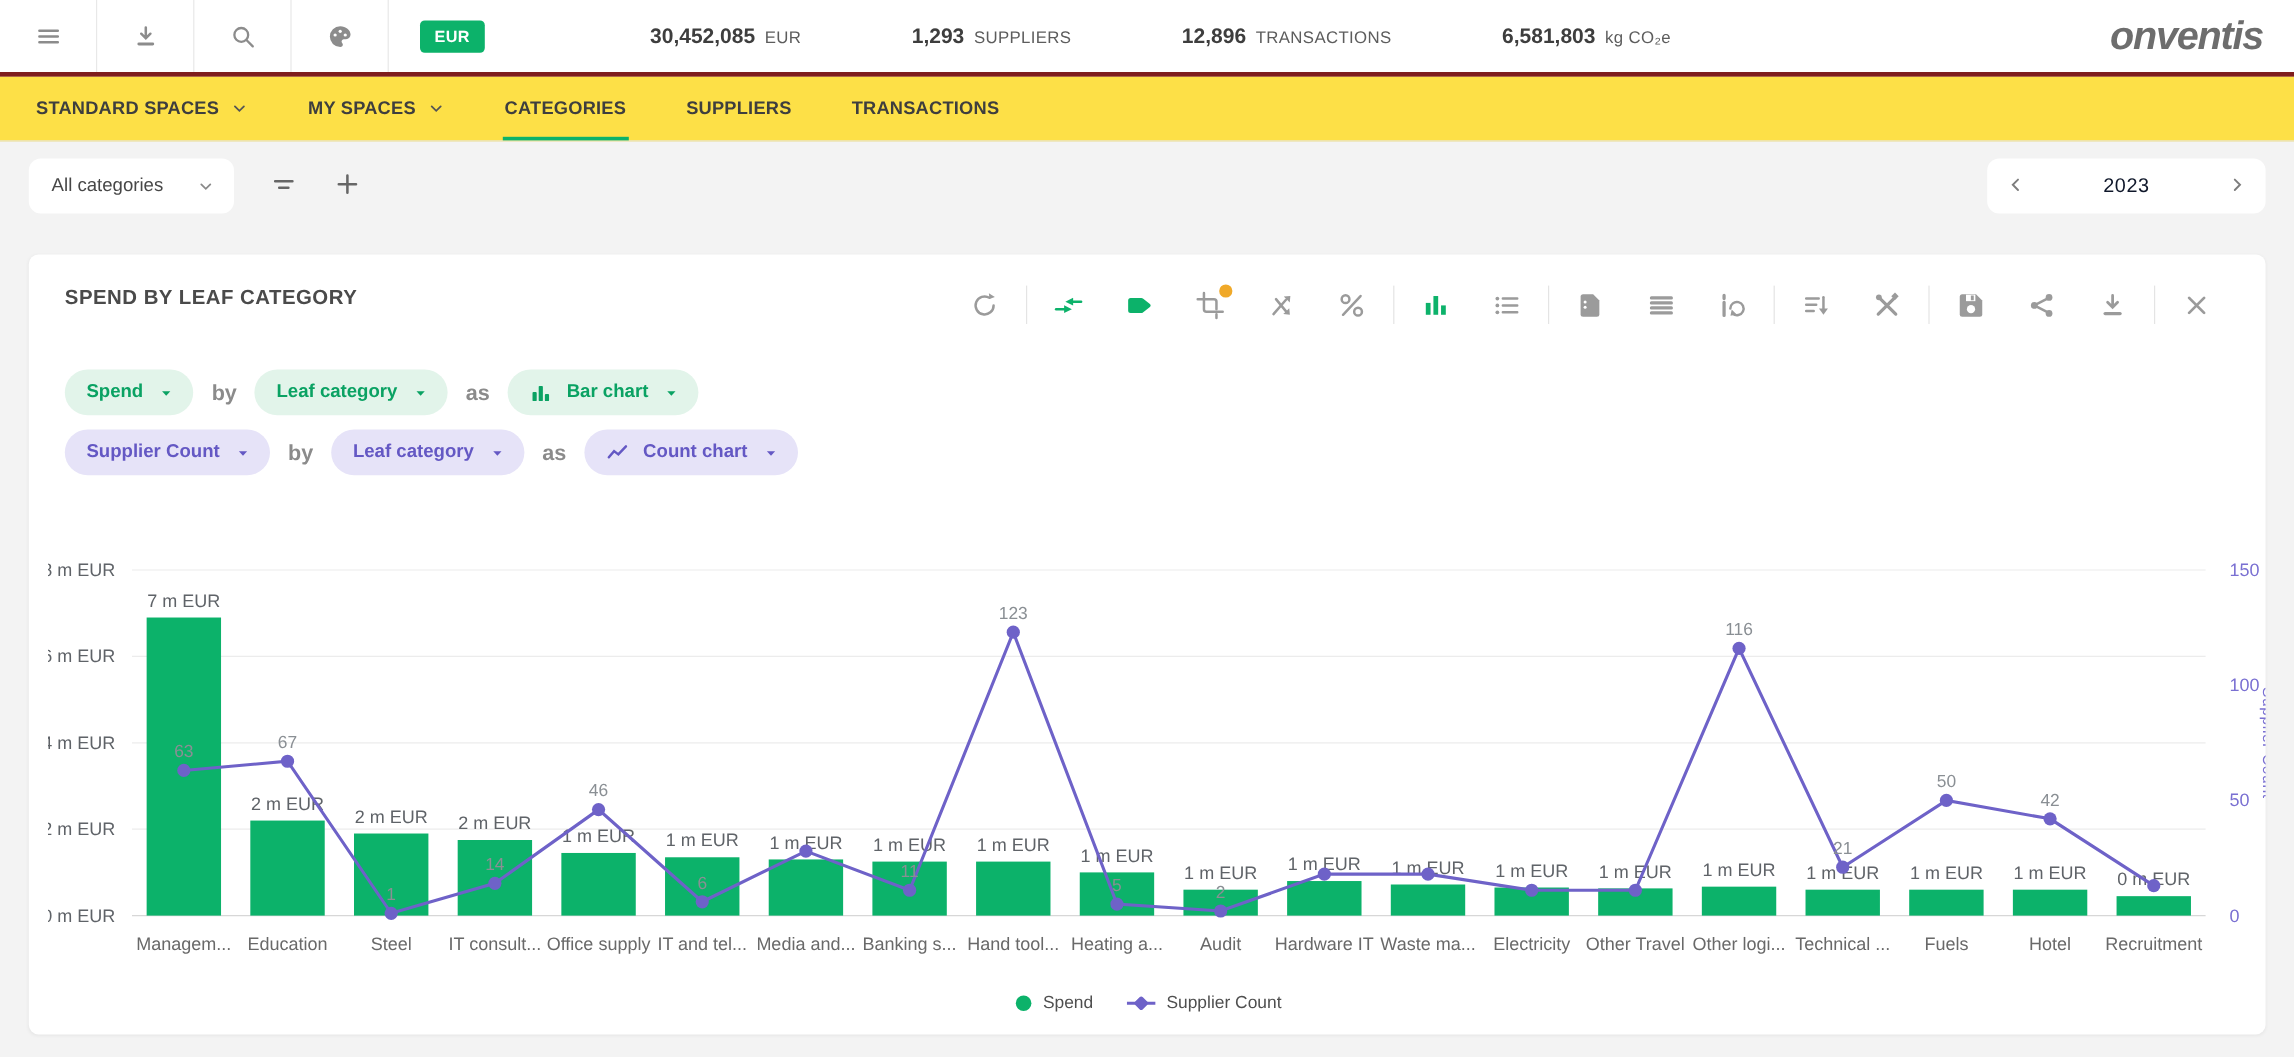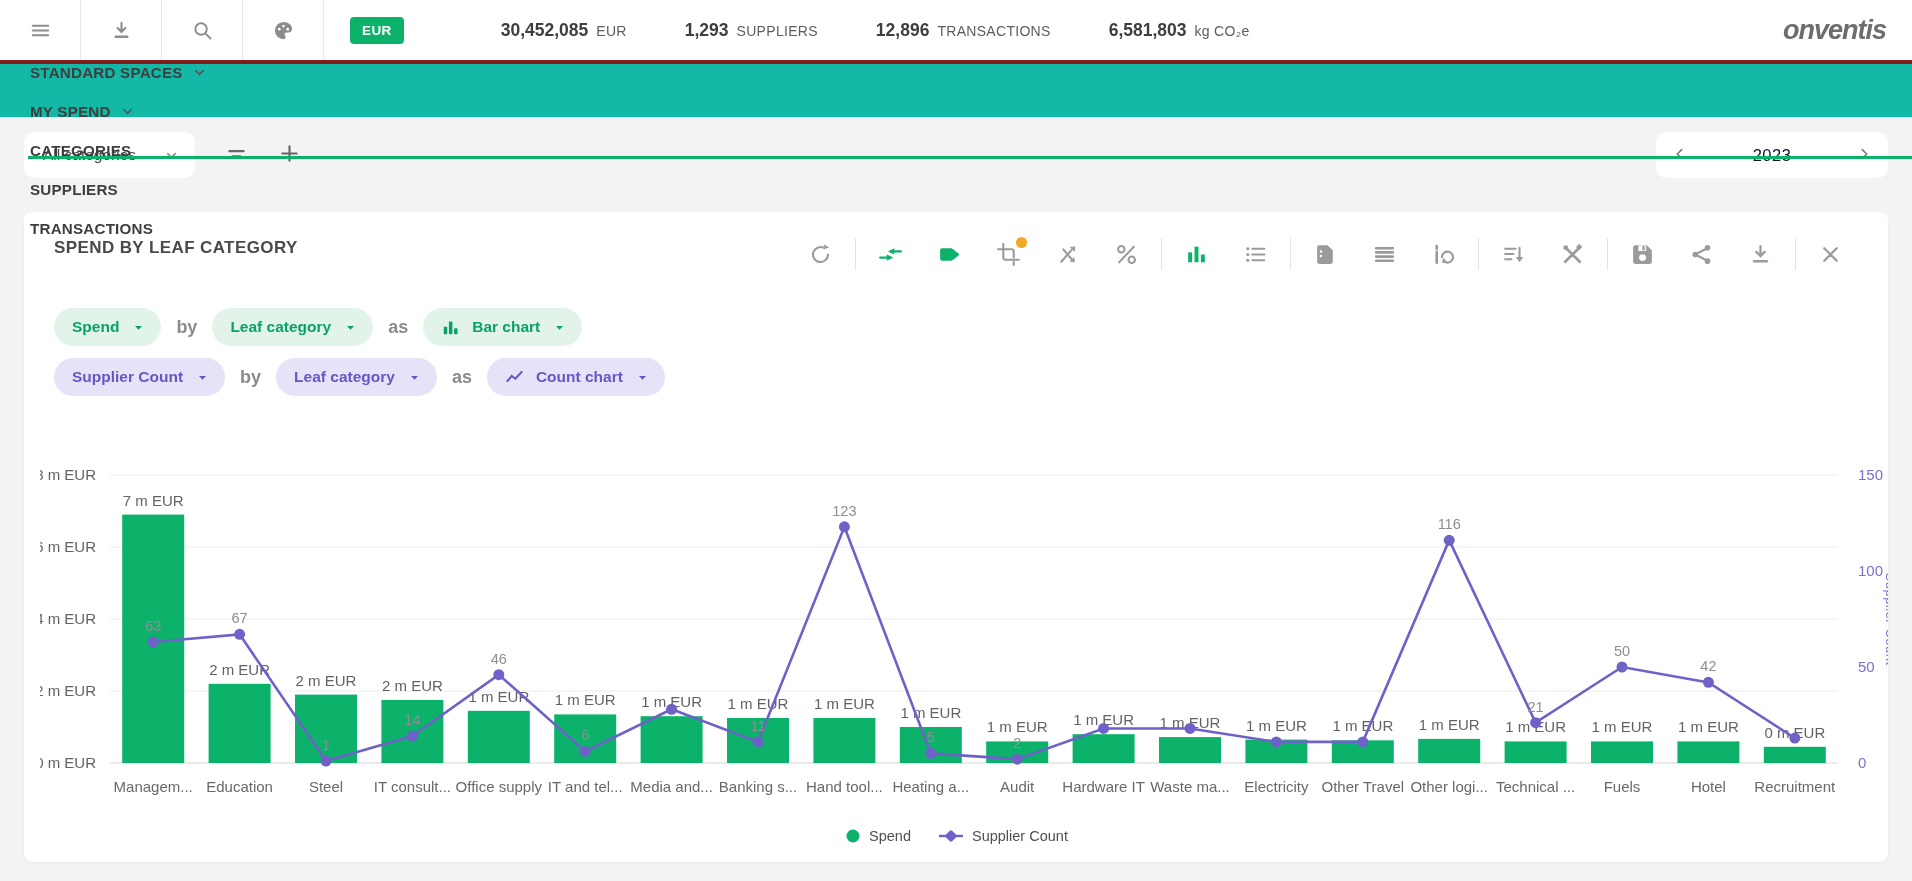--- a/index.html
+++ b/index.html
@@ -22,33 +22,33 @@
     width:81px; height:100%; display:flex; align-items:center; justify-content:center;
     background:none; border:none; border-right:1px solid #e8e8e8; cursor:pointer; padding:0;
     color:#8c8c8c;
   }
   .hcell .icon { width:23px; height:23px; }
   .badge-cell { padding:0 26px; display:flex; align-items:center; height:100%; }
   .cur-badge {
     background:#0cb26a; color:#fff; font-weight:700; font-size:13.5px;
     padding:6px 12px; border-radius:4px; letter-spacing:.4px; border:none; cursor:pointer;
   }
-  .stats { display:flex; align-items:baseline; gap:58px; margin-left:71px; }
+  .stats { display:flex; align-items:baseline; gap:92px; margin-left:112px; }
   .stat { display:flex; align-items:baseline; gap:8px; white-space:nowrap; }
   .stat .val { font-weight:700; font-size:17.5px; color:#3e3e3e; }
   .stat .lab { font-size:14px; color:#5d5d5d; letter-spacing:.3px; }
   .logo {
     margin-left:auto; margin-right:26px;
-    font-size:27px; font-weight:800; font-style:italic; color:#6d6d6d; letter-spacing:-1px;
+    font-size:33px; font-weight:800; font-style:italic; color:#6d6d6d; letter-spacing:-1px;
   }
 
   
   nav.tabs {
-    height:54px; background:#14b8a6; border-bottom:1px solid #e7e7e7;
-    display:flex; align-items:stretch; padding-left:30px; gap:22px;flex-direction:column;
+    height:54px; background:#fde047; border-bottom:1px solid #e7e7e7;
+    display:flex; align-items:stretch; padding-left:30px; gap:50px;
   }
   .tab {
     display:flex; align-items:center; gap:9px; cursor:pointer;
     font-weight:700; font-size:15.2px; letter-spacing:.2px; color:#3e3e3e; position:relative;
   }
   .tab .icon { width:15px; height:15px; color:#555; }
   .tab.active::after {
     content:""; position:absolute; left:-2px; right:-2px; bottom:0; height:3px; background:#0cb26a;
   }
 
@@ -186,21 +186,21 @@
   <nav class="tabs" id="nav-tabs">
       <div class="tab">
      <span>STANDARD SPACES</span>
      <span class="icon ">
           <svg viewBox="0 0 24 24">
             <path d="M6 9l6 6 6-6" stroke="currentColor" fill="none" stroke-linecap="round" stroke-width="2.4"></path>
           </svg>
         </span>
    </div>
       <div class="tab">
-     <span>MY SPEND</span>
+     <span>MY SPACES</span>
      <span class="icon ">
           <svg viewBox="0 0 24 24">
             <path d="M6 9l6 6 6-6" stroke="currentColor" fill="none" stroke-linecap="round" stroke-width="2.4"></path>
           </svg>
         </span>
    </div>
       <div class="tab active">
      <span>CATEGORIES</span>
 
    </div>

